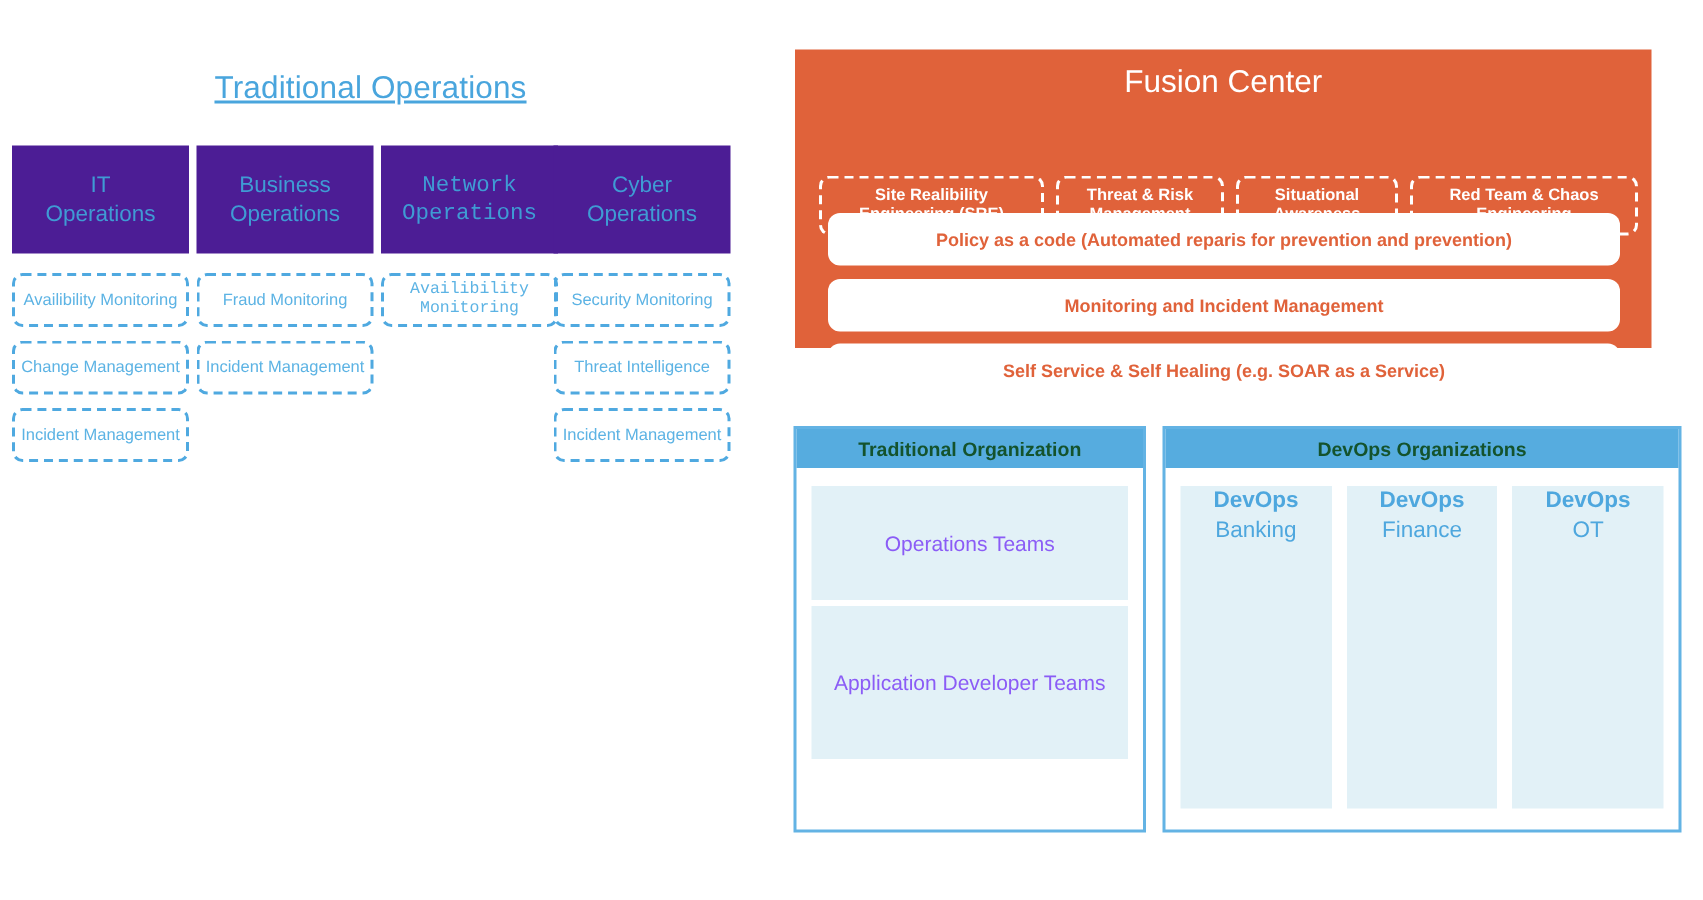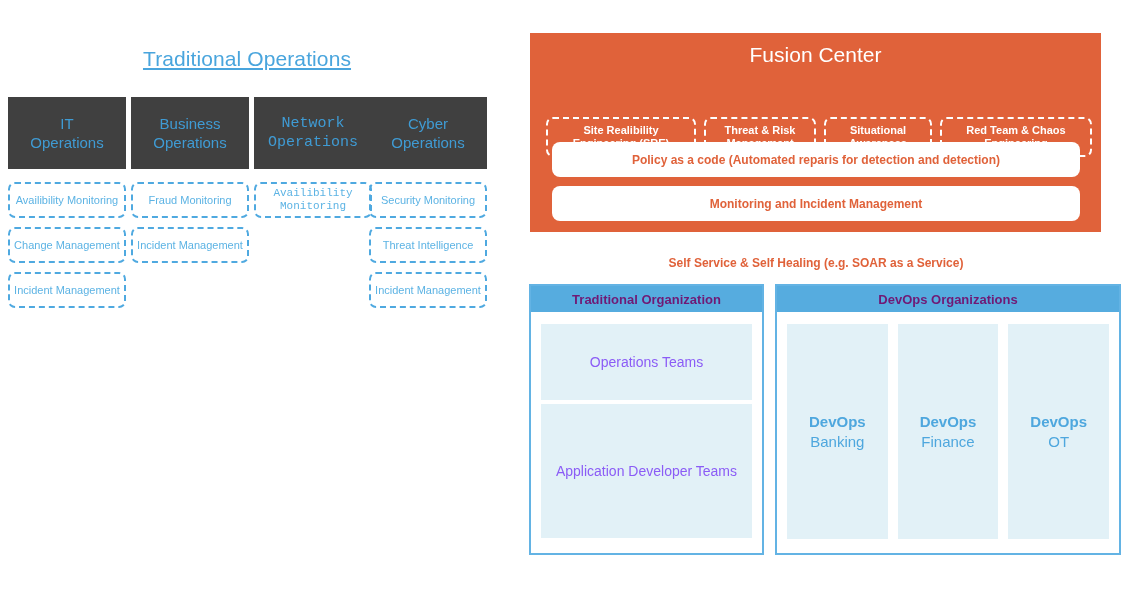--- a/index.html
+++ b/index.html
@@ -36,21 +36,21 @@
     top: 97px;
     width: 118px;
   }
   .ops-col.c0 { left: 8px; }
   .ops-col.c1 { left: 131px; }
   .ops-col.c2 { left: 254px; font-family: Liberation Mono, monospace; }
   .ops-col.c3 { left: 369px; }
 
   .ops-head {
     height: 72px;
-    background: #404040;
+    background: #4c1d95;
     display: flex;
     align-items: center;
     justify-content: center;
     text-align: center;
     color: #3f9bd4;
     font-size: 15px;
     line-height: 19px;
   }
   .ops-sub {
     margin-top: 9px;
@@ -119,36 +119,36 @@
     display: flex;
     align-items: center;
     justify-content: center;
     color: #e0623a;
     font-size: 12px;
     font-weight: bold;
     text-align: center;
   }
   .fc-bar.b0 { top: 109px; }
   .fc-bar.b1 { top: 153px; }
-  .fc-bar.b2 { top: 212px; }
+  .fc-bar.b2 { top: 196px; }
 
   
   .org-panel {
     position: absolute;
     border: 2px solid #63b3e4;
     box-sizing: border-box;
     background: #ffffff;
   }
   #trad-org-panel { left: 529px; top: 284px; width: 235px; height: 271px; }
   #devops-org-panel { left: 775px; top: 284px; width: 346px; height: 271px; }
 
   .org-header {
     height: 26px;
     background: #56acdf;
-    color: #701a75;
+    color: #14532d;
     font-size: 13px;
     font-weight: bold;
     display: flex;
     align-items: center;
     justify-content: center;
     text-align: center;
   }
   .org-body {
     position: absolute;
     left: 0; right: 0;
@@ -163,34 +163,33 @@
     align-items: center;
     justify-content: center;
     text-align: center;
     color: #8b5cf6;
     font-size: 14px;
     line-height: 19px;
     box-sizing: border-box;
     padding: 0 8px;
   }
   .trad-box.t0 { height: 76px; }
-  .trad-box.t1 { height: 134px; margin-top: 4px; }
+  .trad-box.t1 { height: 102px; margin-top: 4px; }
 
   .devops-row {
     display: flex;
     gap: 10px;
     height: 100%;
   }
   .devops-col {
     flex: 1;
     background: #e2f1f7;
     display: flex;
     flex-direction: column;
     align-items: center;
-    justify-content: center;
     text-align: center;
     color: #4ea7de;
     font-size: 15px;
     line-height: 20px;
   }
   .devops-col .l1 { font-weight: bold; }
 </style>
 </head>
 <body>
 
@@ -252,21 +251,21 @@
   </div>
 
   <div id="fusion-center">
     <div id="fusion-title">Fusion Center</div>
 
     <div class="fc-pill p0">Site Realibility Engineering (SRE)</div>
     <div class="fc-pill p1">Threat &amp; Risk Management</div>
     <div class="fc-pill p2">Situational Awareness</div>
     <div class="fc-pill p3">Red Team &amp; Chaos Engineering</div>
 
-    <div class="fc-bar b0">Policy as a code (Automated reparis for detection and detection)</div>
+    <div class="fc-bar b0">Policy as a code (Automated reparis for prevention and prevention)</div>
     <div class="fc-bar b1">Monitoring and Incident Management</div>
     <div class="fc-bar b2">Self Service &amp; Self Healing (e.g. SOAR as a Service)</div>
   </div>
 
   <div id="trad-org-panel" class="org-panel">
     <div class="org-header">Traditional Organization</div>
     <div class="org-body">
       <div class="trad-box t0">Operations Teams</div>
       <div class="trad-box t1">Application Developer Teams</div>
     </div>

